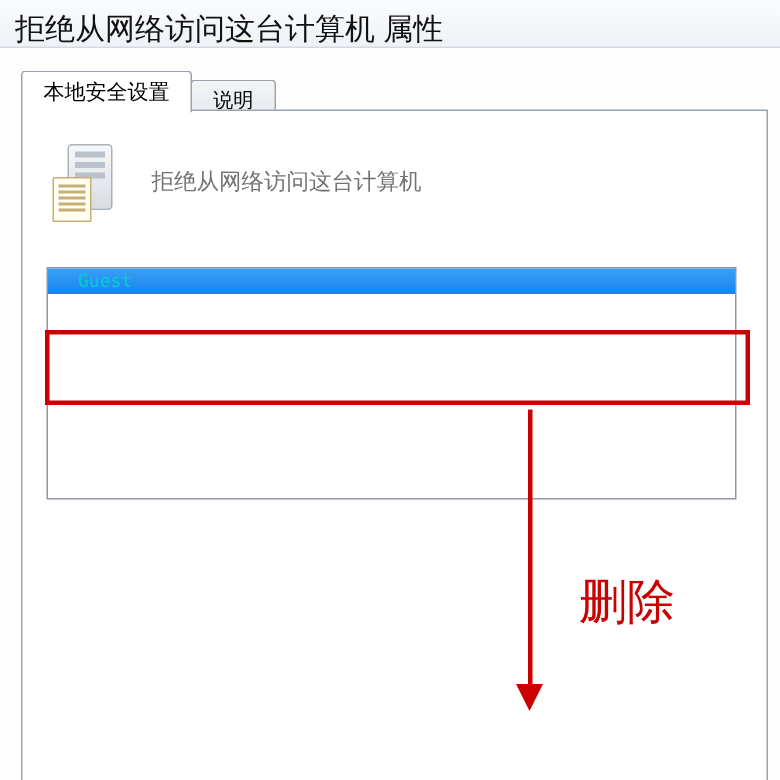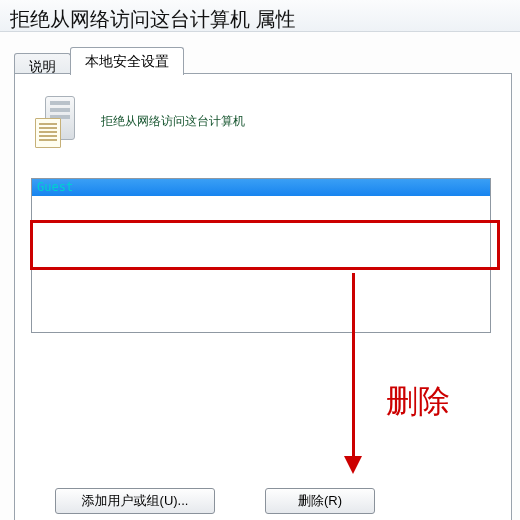--- a/index.html
+++ b/index.html
@@ -105,38 +105,38 @@
   }
   .policy-icon .doc::before {
     content:"";
     position:absolute;
     left:3px; top:4px;
     width:18px; height:2px;
     background:#c6b078;
     box-shadow:0 4px 0 #c6b078,0 8px 0 #c6b078,0 12px 0 #c6b078,0 16px 0 #c6b078;
   }
   .header-title {
-    font-size: 12px;
-    color: #14532d;
+    font-size: 15px;
+    color: #737373;
   }
   .listbox {
     width: 460px;
     height: 155px;
     border: 1px solid #8f98a2;
     background: #fff;
     position: relative;
     margin-top: 6px;
     margin-left: 2px;
   }
   .list-item {
     height: 17px;
     line-height: 17px;
     font-family: SimSun, monospace;
     font-size: 12px;
-    padding-left: 5px;
+    padding-left: 20px;
     color: #00d0d0;
     background: linear-gradient(#3a9ff5, #1784ef);
     cursor: default;
     user-select: none;
   }
   .button-row {
     position: absolute;
     left: 40px;
     bottom: 10px;
     display: flex;
@@ -187,52 +187,44 @@
 <body>
 
 <div class="window">
 
   <div class="titlebar">
     <span>拒绝从网络访问这台计算机 属性</span>
   </div>
 
   <div class="client">
     <div class="tabstrip">
+      <div class="tab active">
+        <span>本地安全设置</span>
+      </div>
       <div class="tab inactive">
         <span>说明</span>
-      </div>
-      <div class="tab active">
-        <span>本地安全设置</span>
       </div>
     </div>
 
     <div class="panel">
 
       <div class="header-row">
         <div class="policy-icon">
           <div class="server"></div>
           <div class="doc"></div>
         </div>
         <div class="header-title">拒绝从网络访问这台计算机</div>
       </div>
 
       <div class="listbox">
         <div class="list-item">
           <span>Guest</span>
         </div>
       </div>
 
-      <div class="button-row">
-        <button class="btn">
-          <span>添加用户或组(U)...</span>
-        </button>
-        <button class="btn small">
-          <span>删除(R)</span>
-        </button>
-      </div>
 
     </div>
   </div>
 
   <div class="anno-rect" style="left:30px; top:220px; width:470px; height:50px;"></div>
   <div class="anno-arrow-line" style="left:352px; top:273px; height:183px;"></div>
   <div class="anno-arrow-head" style="left:344px; top:456px;"></div>
   <div class="anno-text" style="left:386px; top:380px;">删除</div>
 
 </div>

